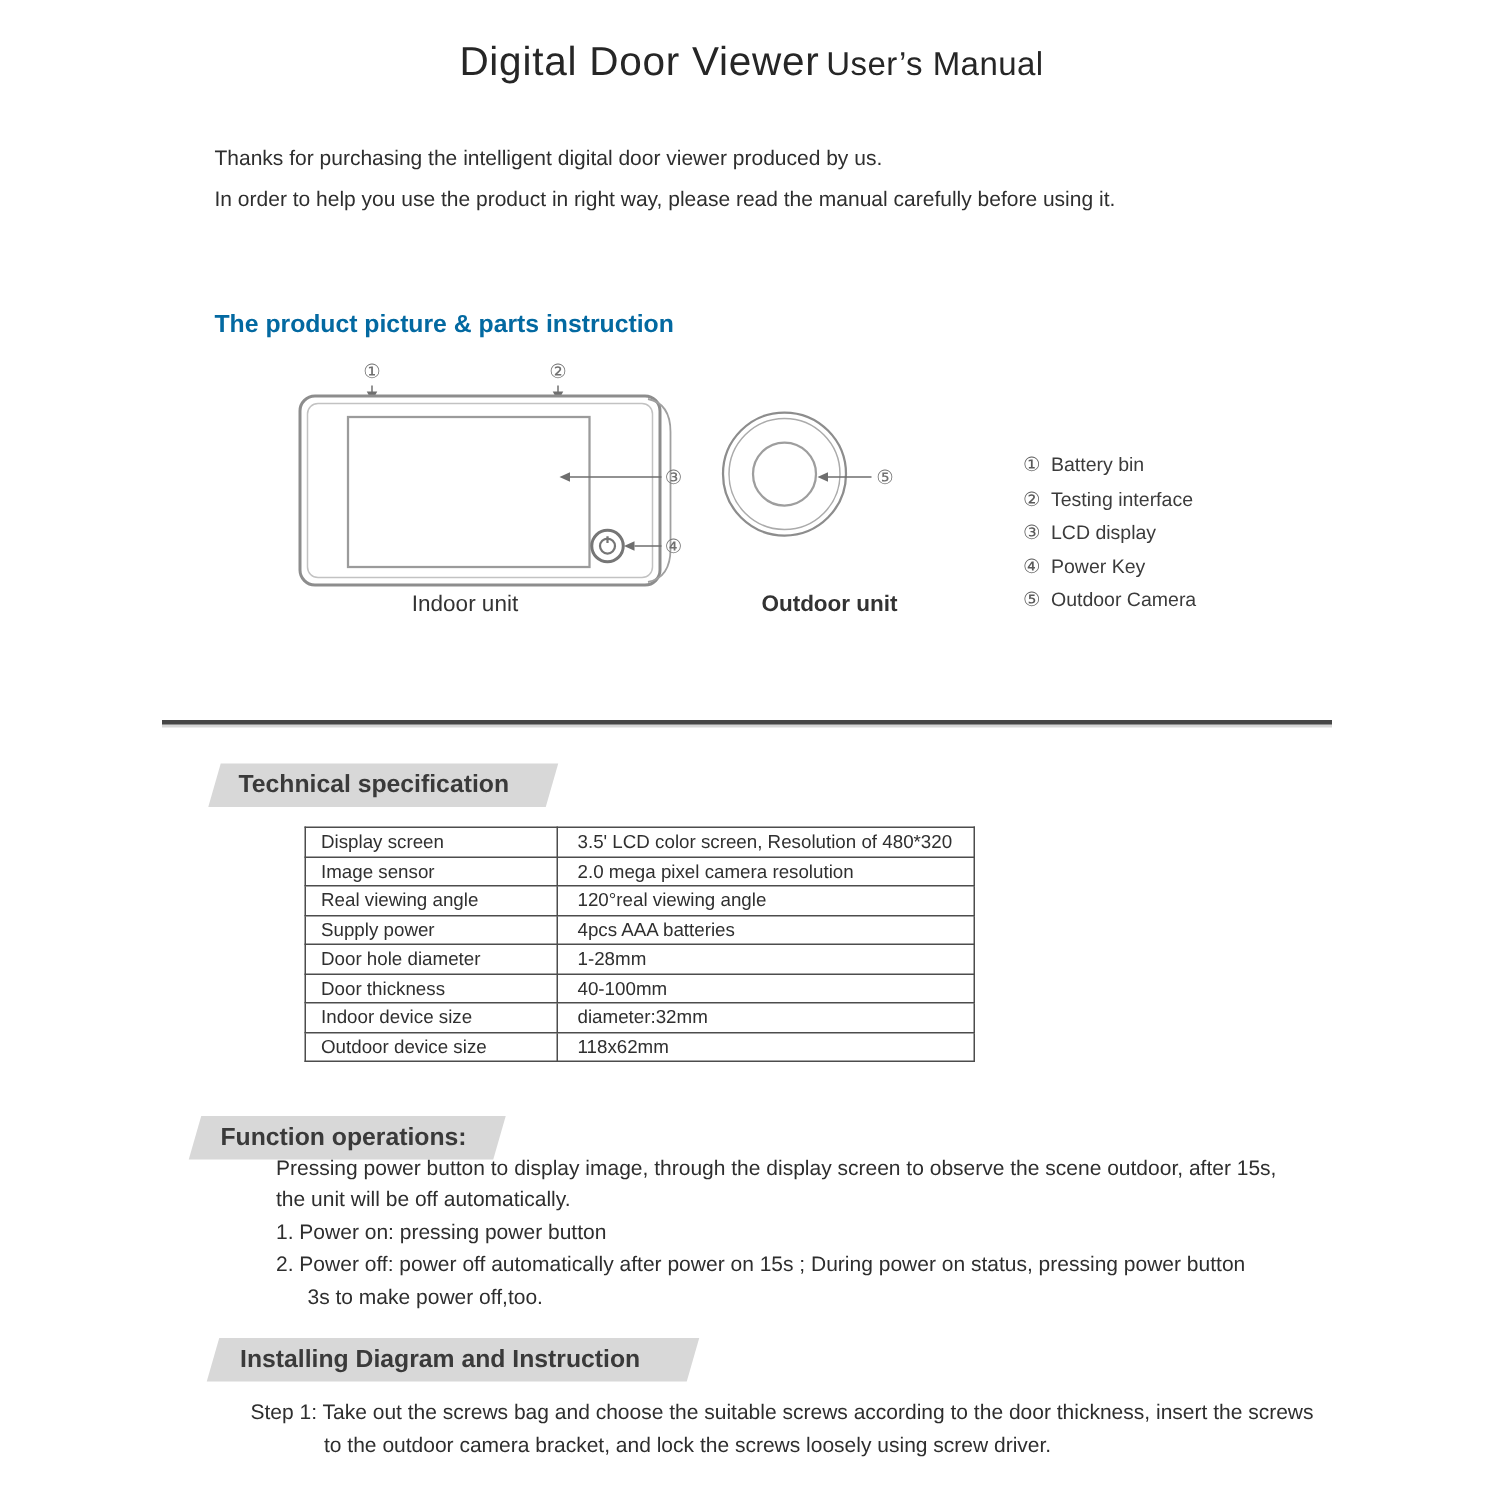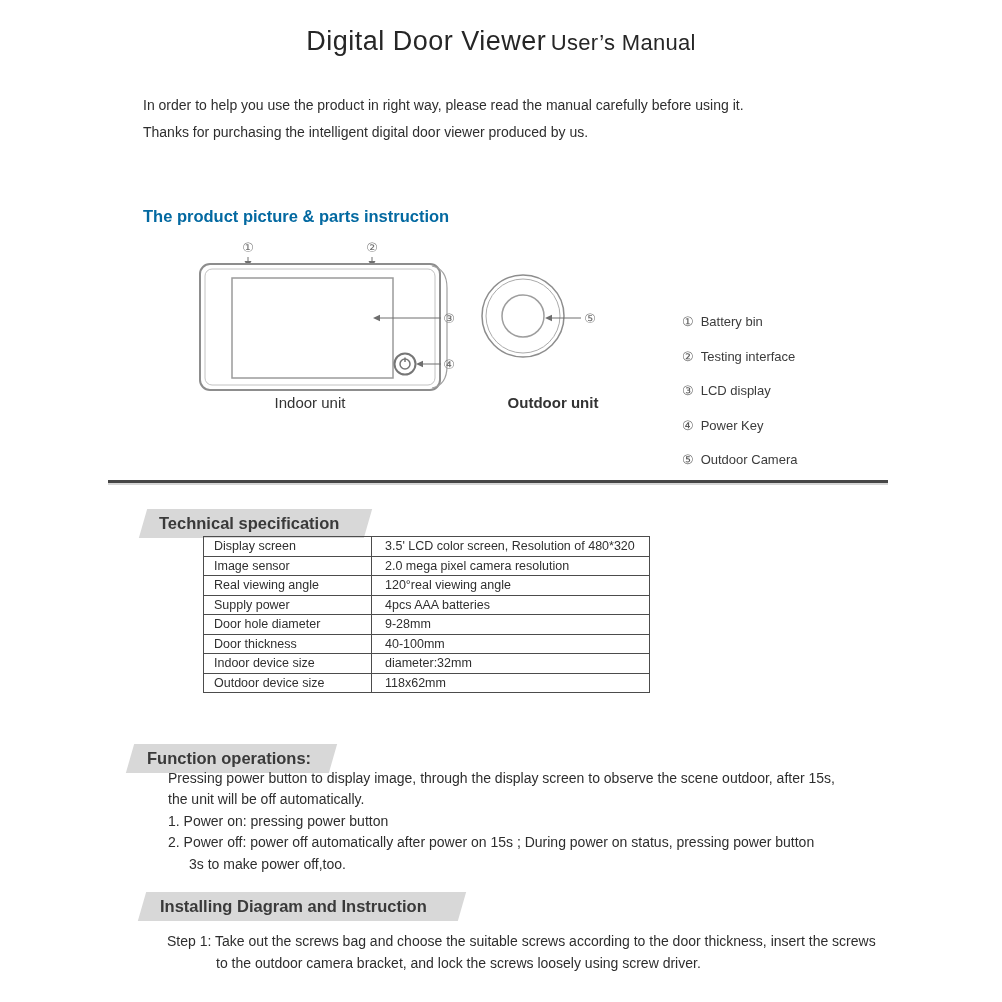--- a/index.html
+++ b/index.html
@@ -20,71 +20,71 @@
 
   
   .diagram { position:absolute; left:180px; top:230px; width:500px; height:195px; }
   .diagram .callout-num { font-family:"DejaVu Sans", sans-serif; font-size:13px; fill:#707070; text-anchor:middle; }
   .unit-label { position:absolute; top:394px; width:130px; text-align:center; font-size:15px; color:#333; }
   .unit-label.indoor  { left:245px; }
   .unit-label.outdoor { left:488px;font-weight:bold; }
 
   
   .legend { position:absolute; left:682px; top:299px; font-size:13px; color:#3b3b3b; }
-  .legend-item { line-height:22.6px; white-space:nowrap;margin-top:12px; }
+  .legend-item { line-height:22.6px; white-space:nowrap; }
   .legend-item .num { margin-right:7px; color:#5a5a5a; }
 
   
   .divider { position:absolute; left:108px; top:480px; width:780px; height:3px;
              background:#464646; box-shadow:0 2px 0 rgba(0,0,0,0.16); }
 
   
   .band { position:absolute; height:29px; }
   .band-bg { position:absolute; left:0; top:0; width:100%; height:100%;
              background:#d8d8d8; transform:skewX(-16deg); }
   .band-text { position:relative; display:block; line-height:29px; font-size:16.5px;
                font-weight:bold; color:#3a3a3a; white-space:nowrap; }
   .band.tech    { left:143px; top:509px; width:225px; }
   .band.tech    .band-text { padding-left:16px; }
   .band.func    { left:130px; top:744px; width:203px; }
   .band.func    .band-text { padding-left:17px; }
   .band.install { left:142px; top:892px; width:320px; }
   .band.install .band-text { padding-left:18px; }
 
   
-  .spec-table { position:absolute; left:203px; top:536px; width:447px;
+  .spec-table { position:absolute; left:203px; top:551px; width:447px;
                 border-collapse:collapse; table-layout:fixed;padding-left:48px; }
   .spec-table td { border:1.5px solid #4c4c4c; height:19.5px; font-size:12.5px;
                    color:#2f2f2f; vertical-align:middle; white-space:nowrap; overflow:hidden; }
   .spec-table td.name  { width:168px; padding-left:10px; }
   .spec-table td.value { padding-left:13px; }
 
   
-  .func-block { position:absolute; left:168px; top:768px; width:770px;
+  .func-block { position:absolute; left:184px; top:768px; width:770px;
                 font-size:14px; line-height:21.4px; }
   .func-block .cont { padding-left:21px; }
 
   
   .install-block { position:absolute; left:167px; top:930px; width:760px;
                    font-size:14px; line-height:22px; }
   .install-block .cont { padding-left:49px; }
 </style>
 </head>
 <body>
 
 <div class="page">
 
   <div class="title">
     <span class="title-main">Digital Door Viewer</span>
     <span class="title-sub">User’s Manual</span>
   </div>
 
   <div class="intro">
+    <div>Thanks for purchasing the intelligent digital door viewer produced  by us.</div>
     <div>In order to  help you use the product  in right way, please read  the manual carefully before using it.</div>
-    <div>Thanks for purchasing the intelligent digital door viewer produced  by us.</div>
   </div>
 
   <div class="parts-heading">The product picture &amp; parts instruction</div>
 
   <svg class="diagram" viewBox="0 0 500 195" xmlns="http://www.w3.org/2000/svg">
 
     <line x1="68" y1="27" x2="68" y2="32" stroke="#707070" stroke-width="1"></line>
     <polygon points="64.5,31 71.5,31 68,37.5" fill="#707070"></polygon>
     <line x1="192" y1="27" x2="192" y2="32" stroke="#707070" stroke-width="1"></line>
     <polygon points="188.5,31 195.5,31 192,37.5" fill="#707070"></polygon>
@@ -148,21 +148,21 @@
       <tr>
           <td class="name">Real viewing angle</td>
           <td class="value">120°real viewing angle</td>
         </tr>
       <tr>
           <td class="name">Supply power</td>
           <td class="value">4pcs AAA batteries</td>
         </tr>
       <tr>
           <td class="name">Door hole diameter</td>
-          <td class="value">9-28mm</td>
+          <td class="value">1-28mm</td>
         </tr>
       <tr>
           <td class="name">Door thickness</td>
           <td class="value">40-100mm</td>
         </tr>
       <tr>
           <td class="name">Indoor device size</td>
           <td class="value">diameter:32mm</td>
         </tr>
       <tr>

